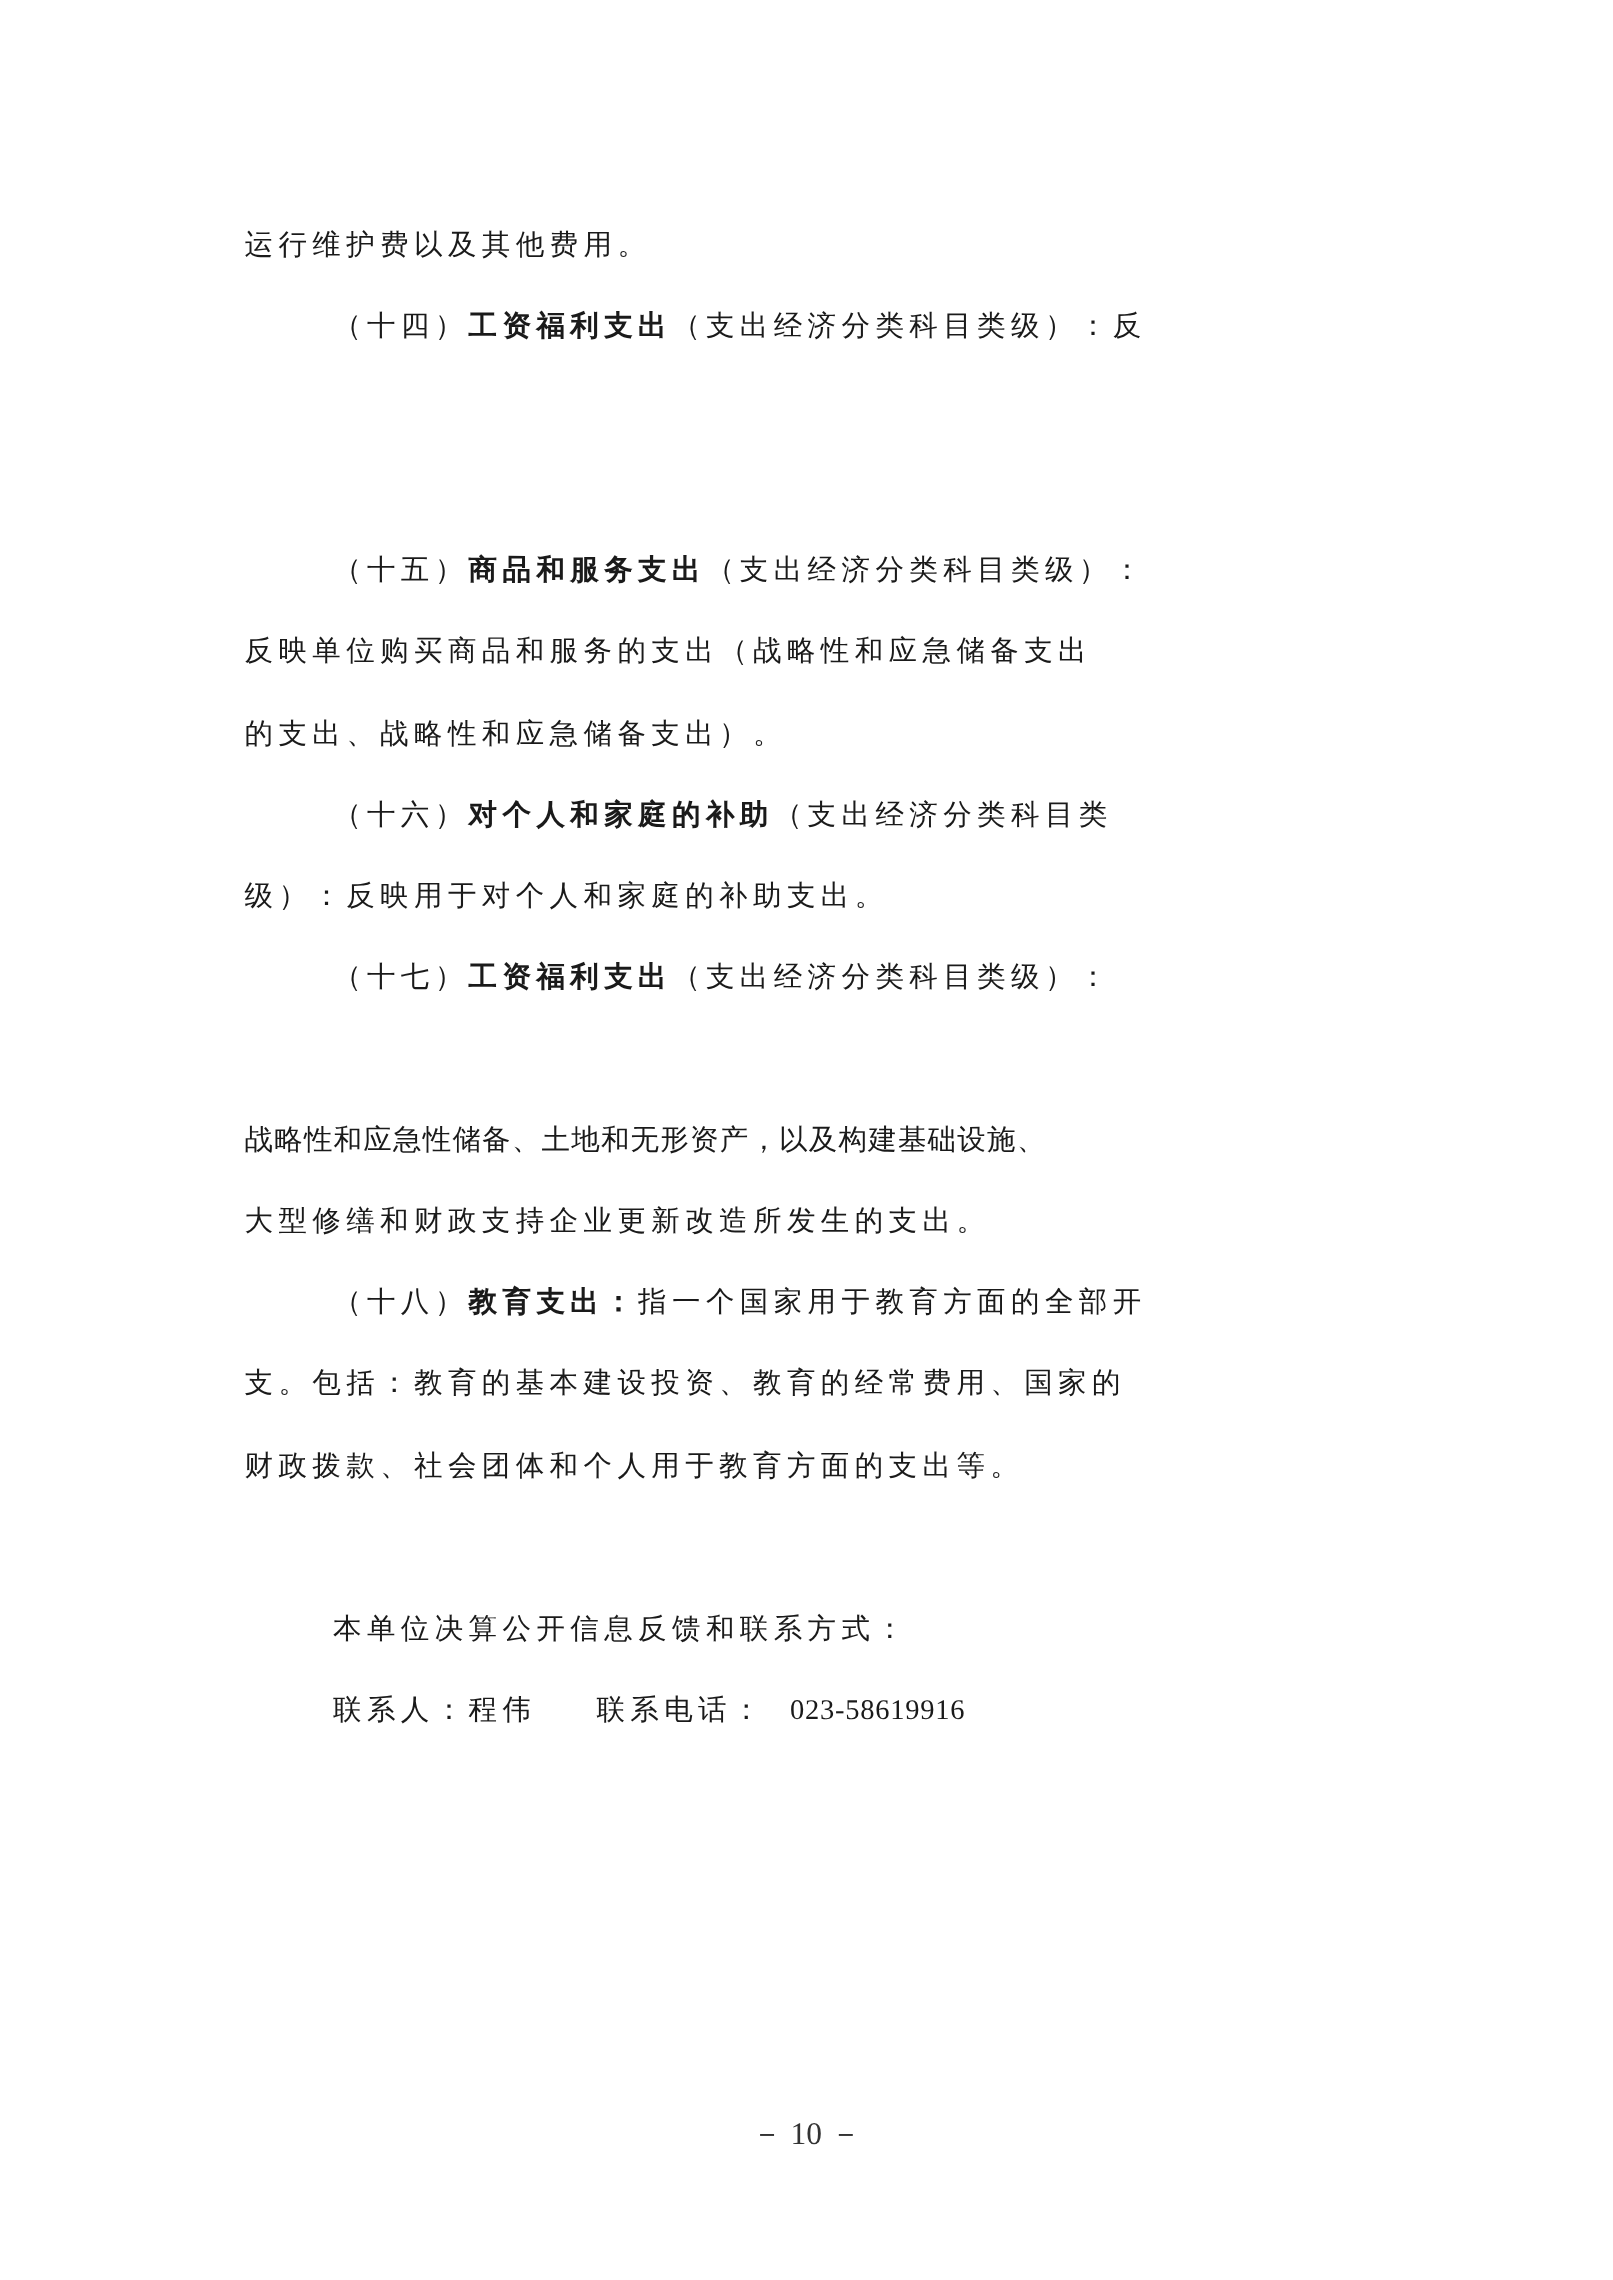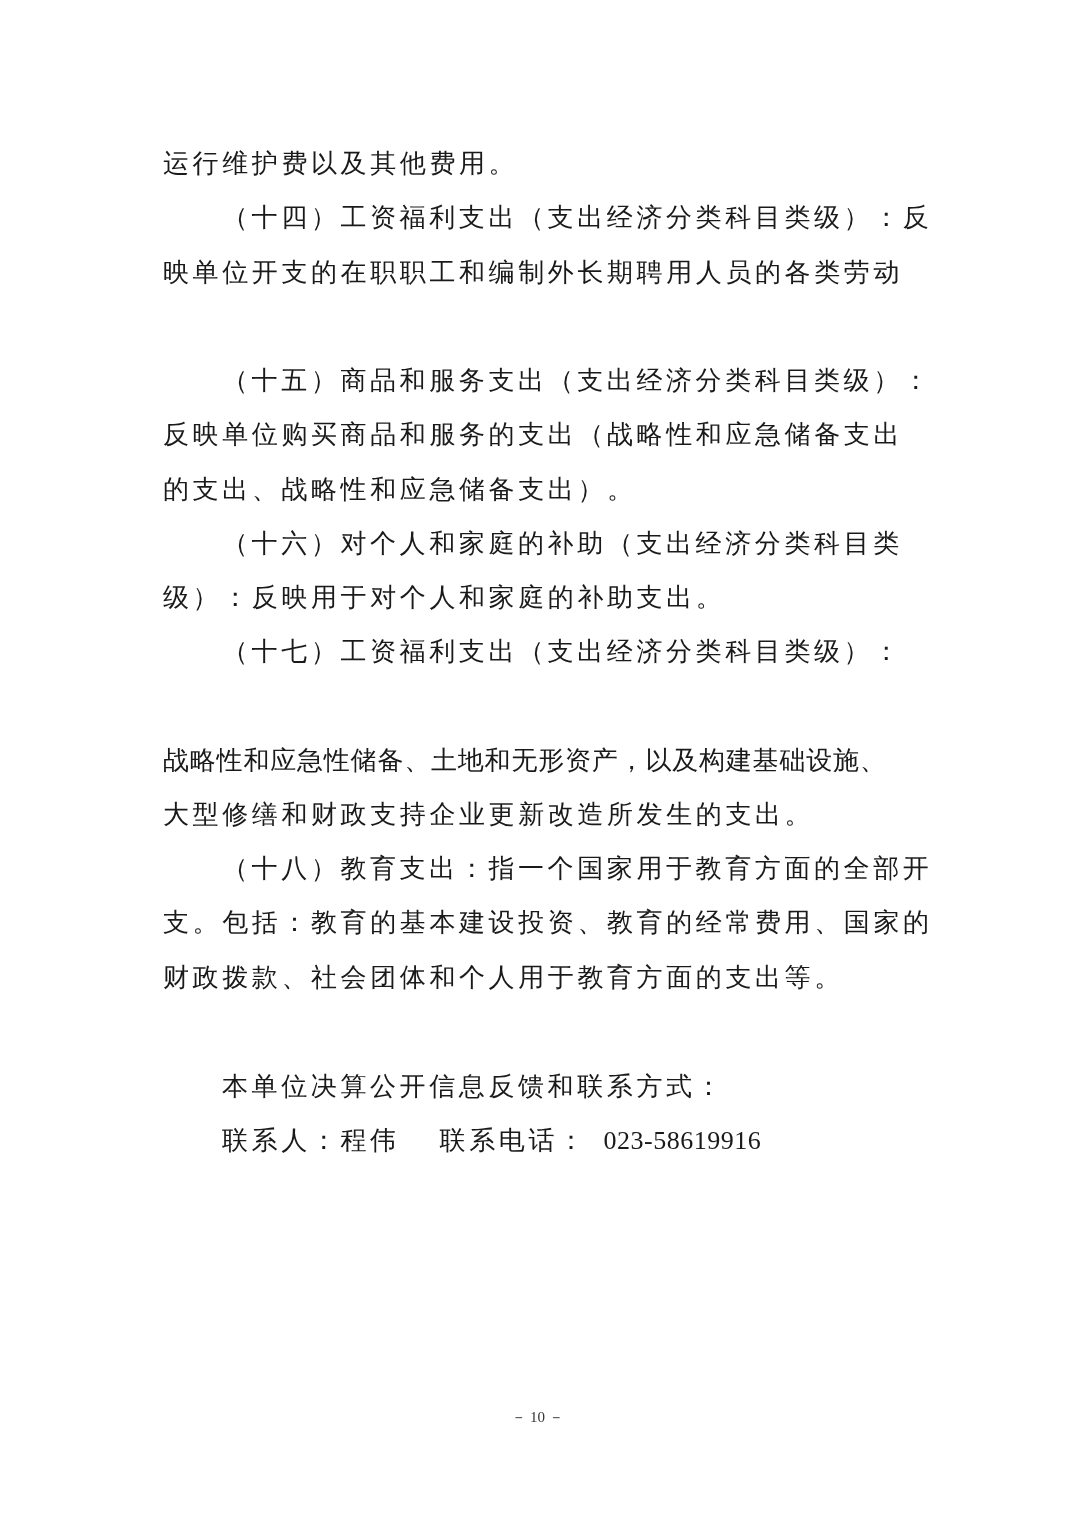--- a/index.html
+++ b/index.html
@@ -17,57 +17,56 @@
     }
     .page {
       position: absolute;
       left: 0; top: 0;
       width: 1075px;
       height: 1520px;
     }
     .line {
       position: absolute;
       left: 163px;
-      font-size: 26px;
+      font-size: 19px;
       line-height: 36px;
       white-space: nowrap;
       letter-spacing: 3.6px;
     }
     .indent { left: 222px; }
-    .bold { font-weight: normal; letter-spacing: 3.6px; }
+    .bold { font-weight: bold; letter-spacing: 3.6px; }
     .heading {
       font-family: "DejaVu Sans", "Liberation Sans", sans-serif;
       font-weight: bold;
       letter-spacing: 0.5px;
       font-size: 27px;
     }
     .tight { letter-spacing: 0.8px; text-align: center; }
     .page-number {
       position: absolute;
       left: 0; width: 1075px;
       top: 1408px;
       text-align: center;
-      font-size: 15px;
+      font-size: 21px;
       font-family: "Liberation Serif", serif;
       color: #333;
     }
   </style>
 </head>
 <body>
 
 <div class="page">
 
   <div class="line" style="top:145px">
     <span>运行维护费以及其他费用。</span>
   </div>
 
   <div class="line indent" style="top:199px">
     <span>（十四）</span><span class="bold">工资福利支出</span><span>（支出经济分类科目类级）：</span><span>反</span>
   </div>
-  <div class="line" style="top:254px">映单位开支的在职职工和编制外长期聘用人员的各类劳动</div>
 
   <div class="line indent" style="top:362px">
     <span>（十五）</span><span class="bold">商品和服务支出</span><span>（支出经济分类科目类级）：</span>
   </div>
   <div class="line" style="top:416px">反映单位购买商品和服务的支出（战略性和应急储备支出</div>
   <div class="line" style="top:471px">的支出、战略性和应急储备支出）。</div>
 
   <div class="line indent" style="top:525px">
     <span>（十六）</span><span class="bold">对个人和家庭的补助</span><span>（支出经济分类科目类</span>
   </div>

